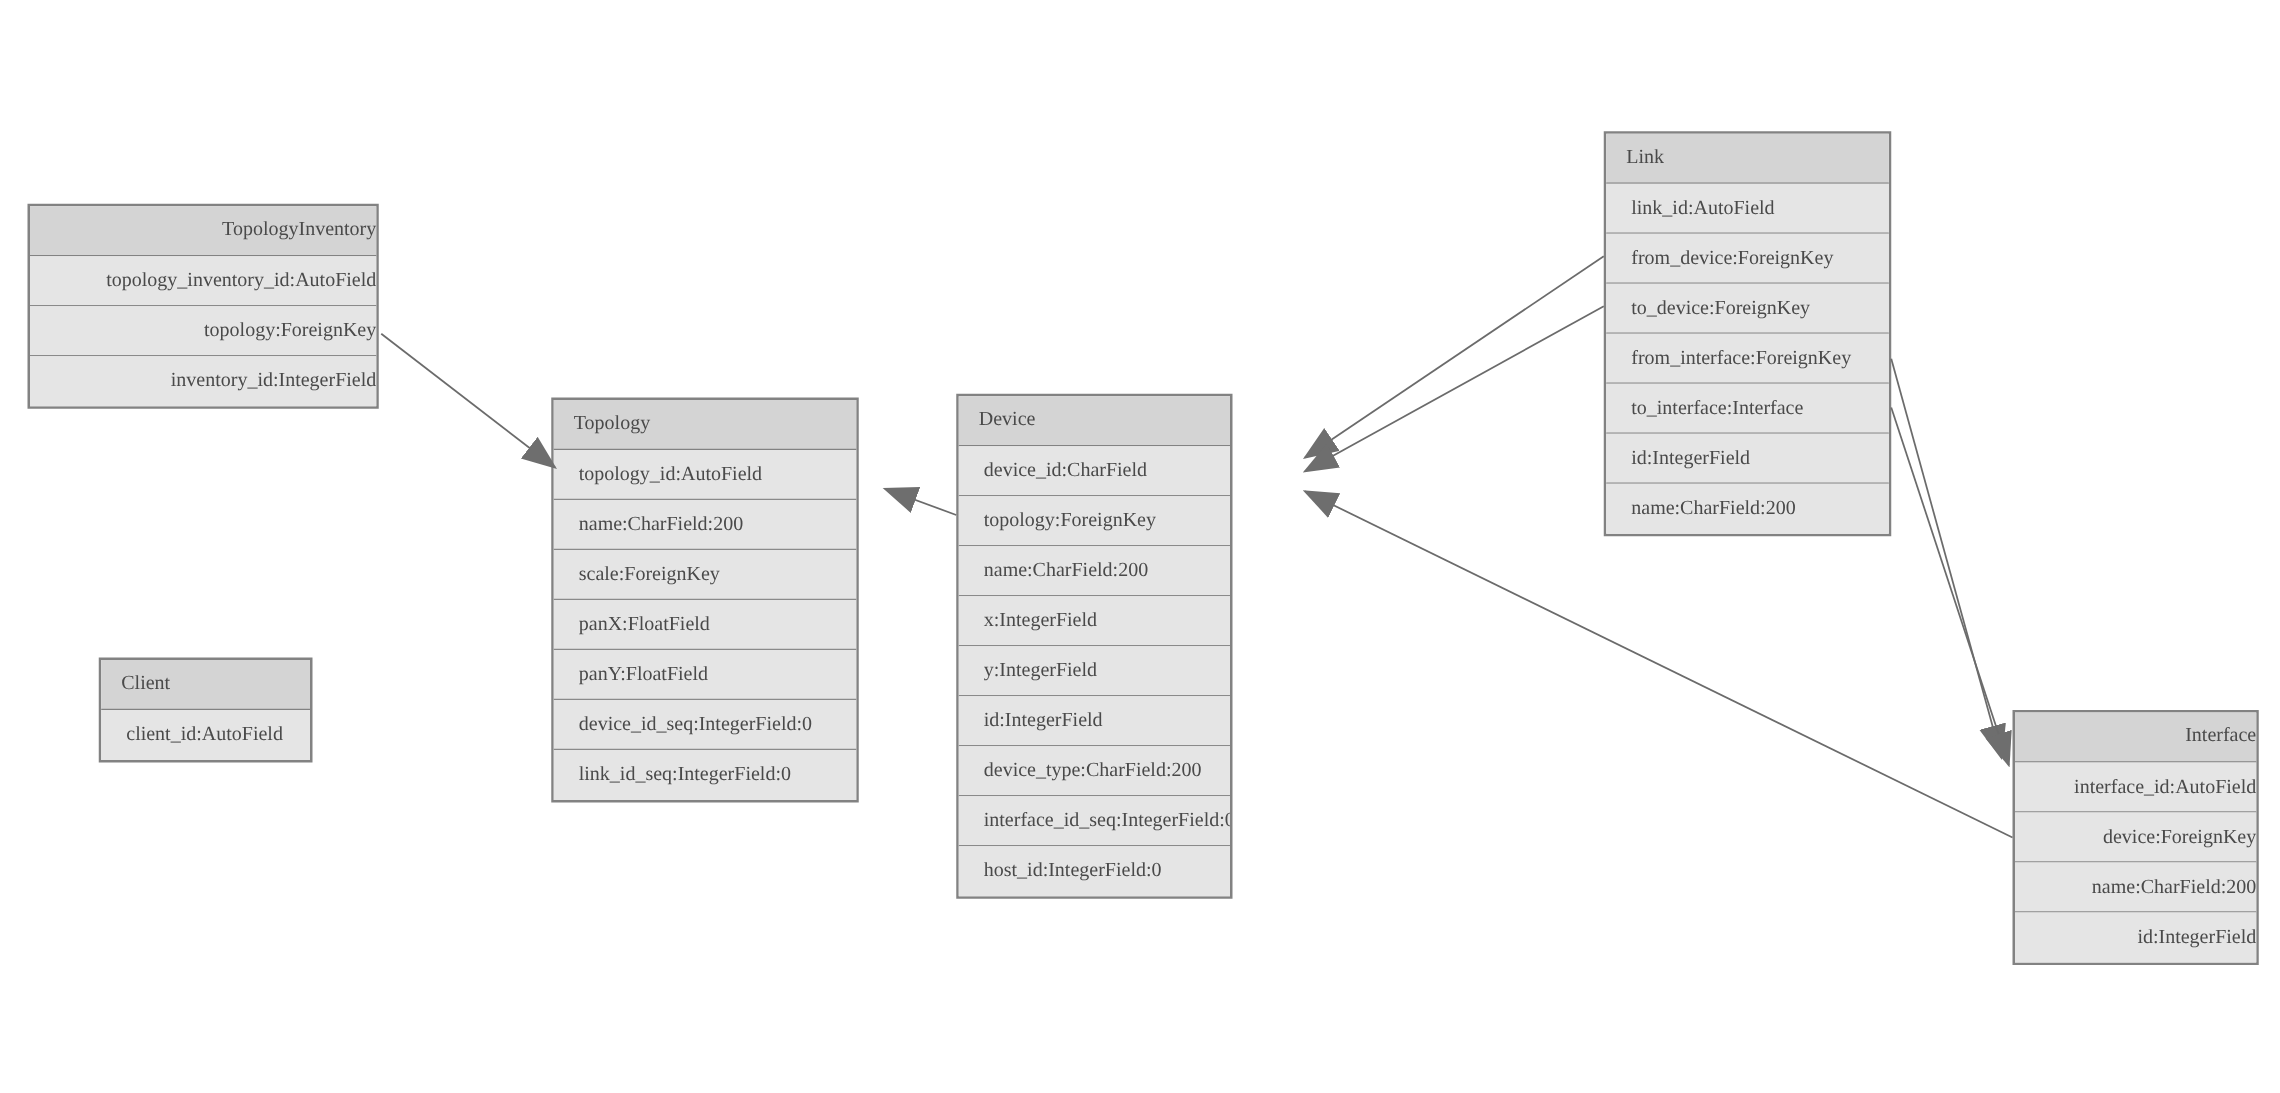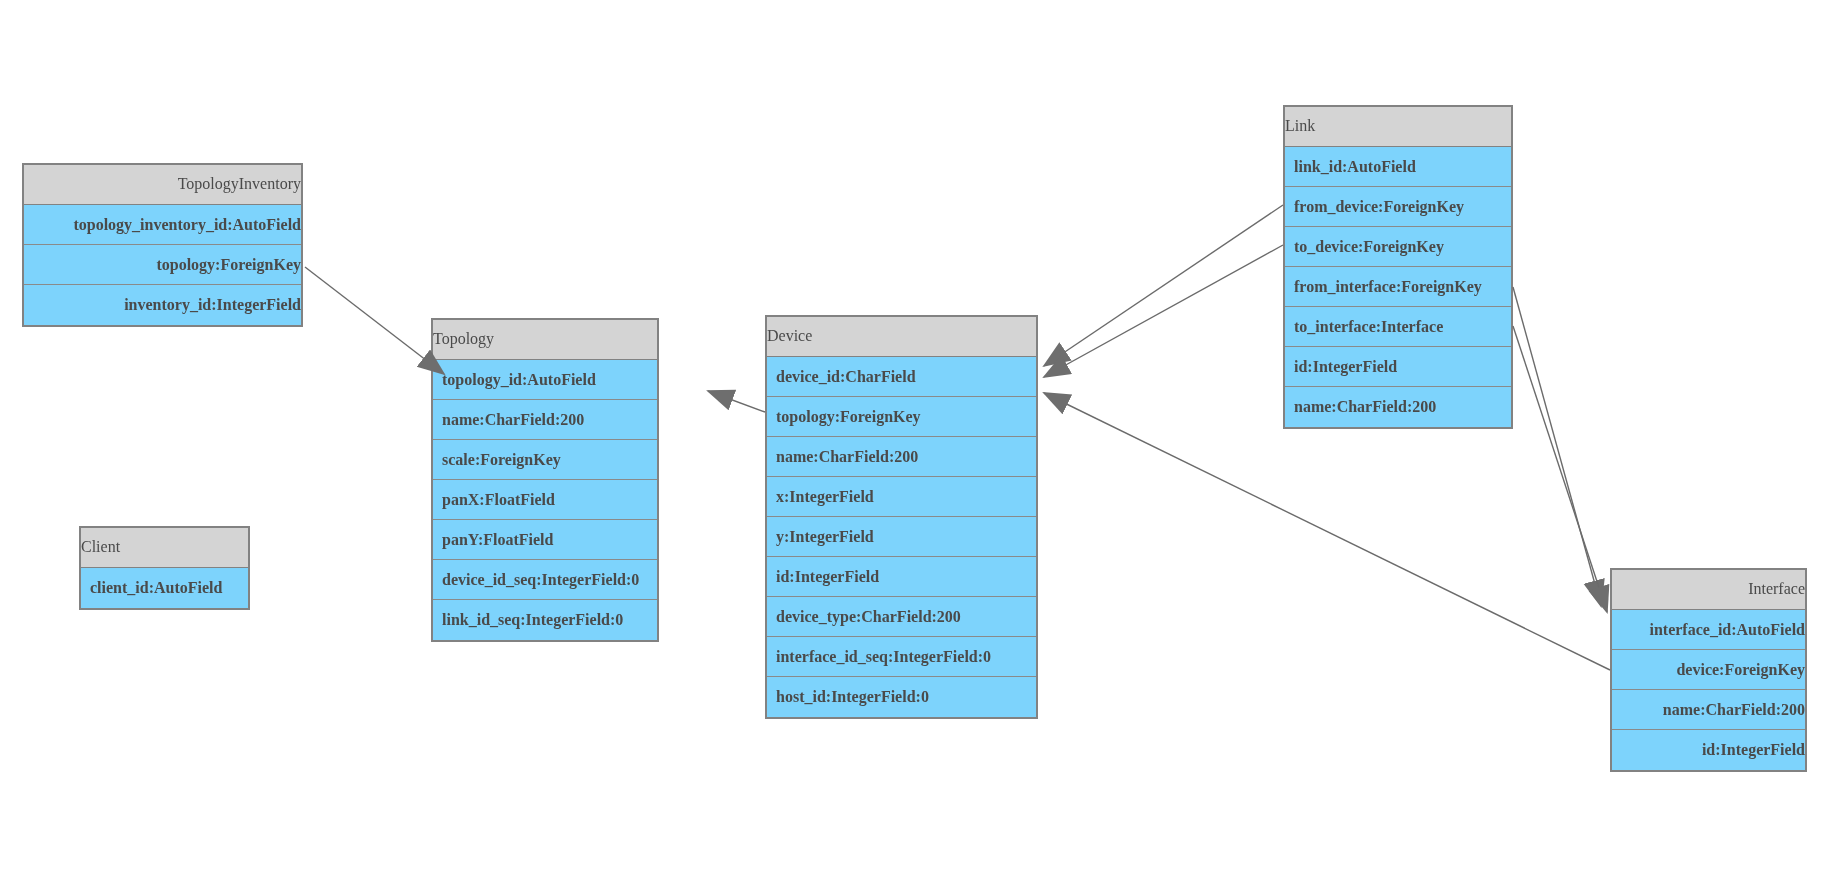--- a/index.html
+++ b/index.html
@@ -20,36 +20,35 @@
     box-sizing: border-box;
     border: 2px solid #828282;
     background: #ffffff;
     color: #4a4a4a;
     font-size: 16px;
   }
   .entity-header {
     box-sizing: border-box;
     height: 40px;
     line-height: 38px;
-    padding-left: 0;
+    padding-left: 16px;
     background: #d4d4d4;
     border-bottom: 1px solid #828282;
     white-space: nowrap;
     overflow: hidden;
   }
   .entity-row {
     box-sizing: border-box;
     height: 40px;
     line-height: 39px;
-    padding-left: 9px;
-    background: #7dd3fc;
+    padding-left: 20px;
+    background: #e5e5e5;
     border-bottom: 1px solid #8a8a8a;
     white-space: nowrap;
     overflow: hidden;
-    font-weight: bold;
   }
   .entity-row:last-child {
     border-bottom: none;
   }
   #connector-layer {
     position: absolute;
     left: 0;
     top: 0;
     width: 1824px;
     height: 874px;
@@ -66,37 +65,37 @@
 
 <div id="canvas">
 
   <div class="entity" style="left:22px; top:163px; width:281px;text-align:right;">
     <div class="entity-header">TopologyInventory</div>
     <div class="entity-row">topology_inventory_id:AutoField</div>
     <div class="entity-row">topology:ForeignKey</div>
     <div class="entity-row">inventory_id:IntegerField</div>
   </div>
 
-  <div class="entity" style="left:431px; top:318px; width:228px;">
+  <div class="entity" style="left:441px; top:318px; width:246px;">
     <div class="entity-header">Topology</div>
     <div class="entity-row">topology_id:AutoField</div>
     <div class="entity-row">name:CharField:200</div>
     <div class="entity-row">scale:ForeignKey</div>
     <div class="entity-row">panX:FloatField</div>
     <div class="entity-row">panY:FloatField</div>
     <div class="entity-row">device_id_seq:IntegerField:0</div>
     <div class="entity-row">link_id_seq:IntegerField:0</div>
   </div>
 
   <div class="entity" style="left:79px; top:526px; width:171px;">
     <div class="entity-header">Client</div>
     <div class="entity-row">client_id:AutoField</div>
   </div>
 
-  <div class="entity" style="left:765px; top:315px; width:273px;">
+  <div class="entity" style="left:765px; top:315px; width:221px;">
     <div class="entity-header">Device</div>
     <div class="entity-row">device_id:CharField</div>
     <div class="entity-row">topology:ForeignKey</div>
     <div class="entity-row">name:CharField:200</div>
     <div class="entity-row">x:IntegerField</div>
     <div class="entity-row">y:IntegerField</div>
     <div class="entity-row">id:IntegerField</div>
     <div class="entity-row">device_type:CharField:200</div>
     <div class="entity-row">interface_id_seq:IntegerField:0</div>
     <div class="entity-row">host_id:IntegerField:0</div>

